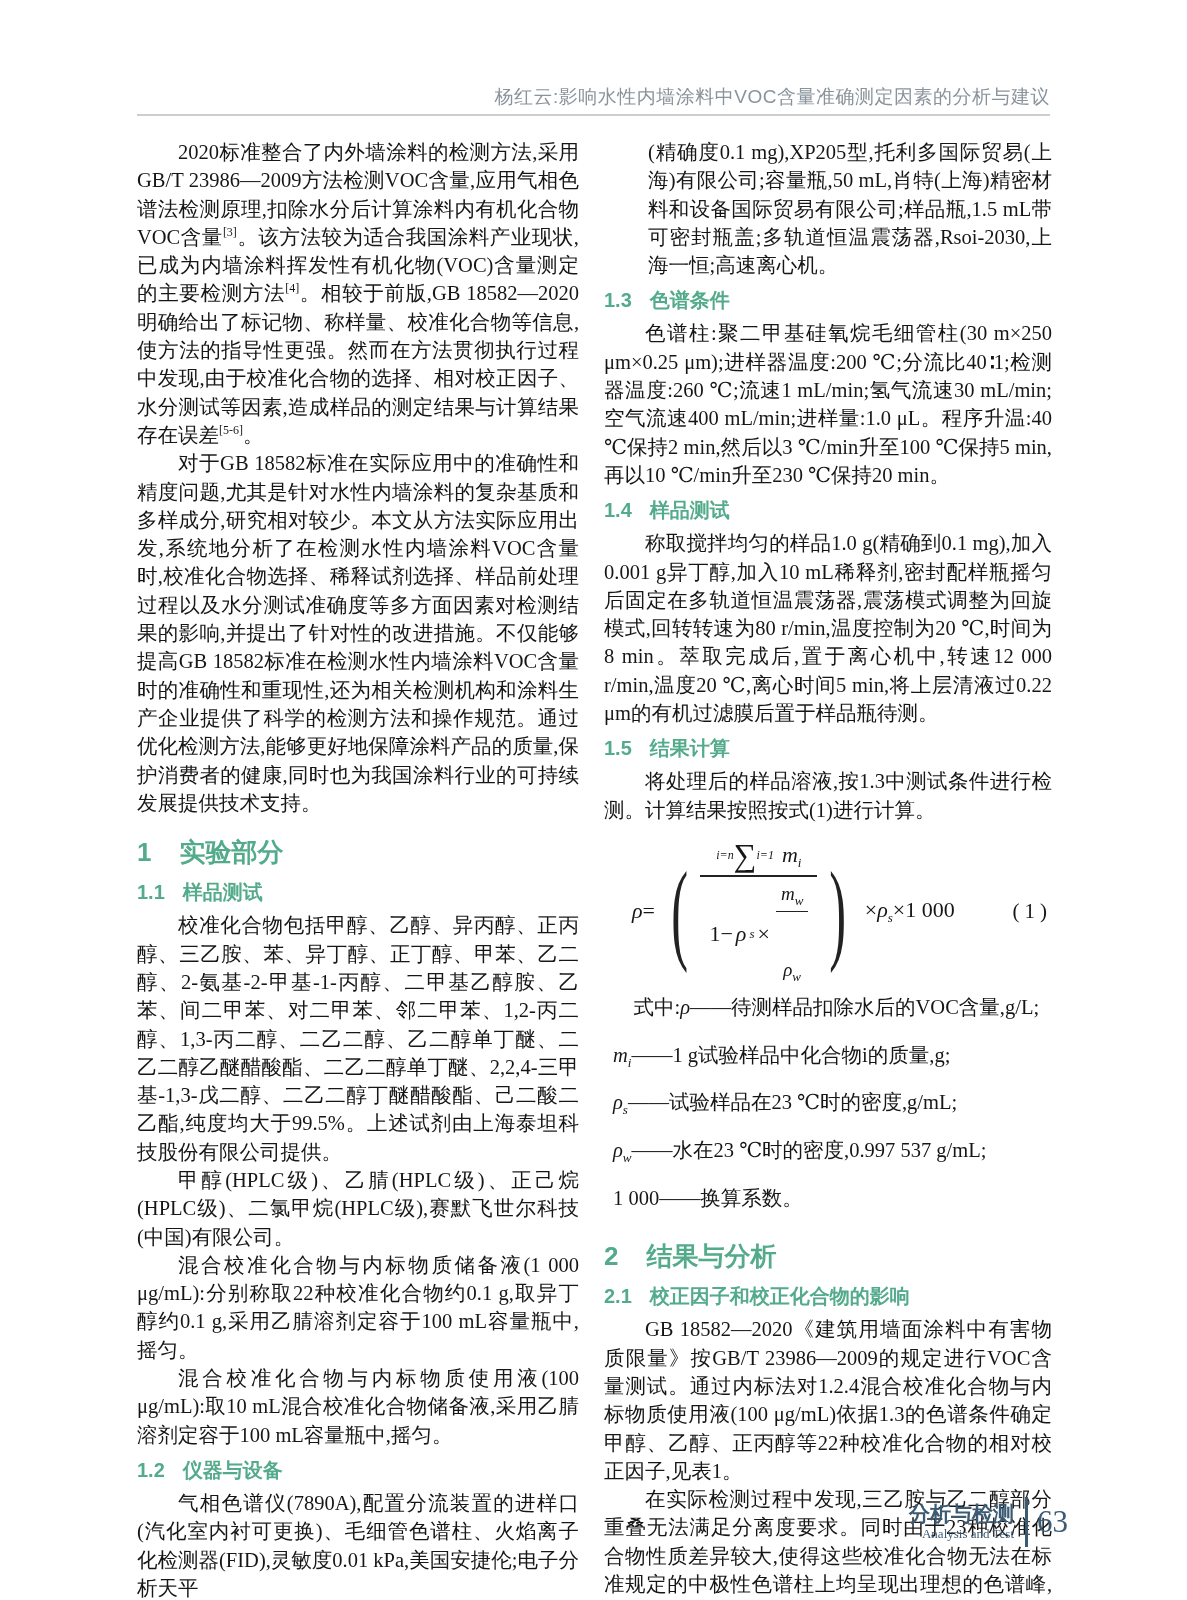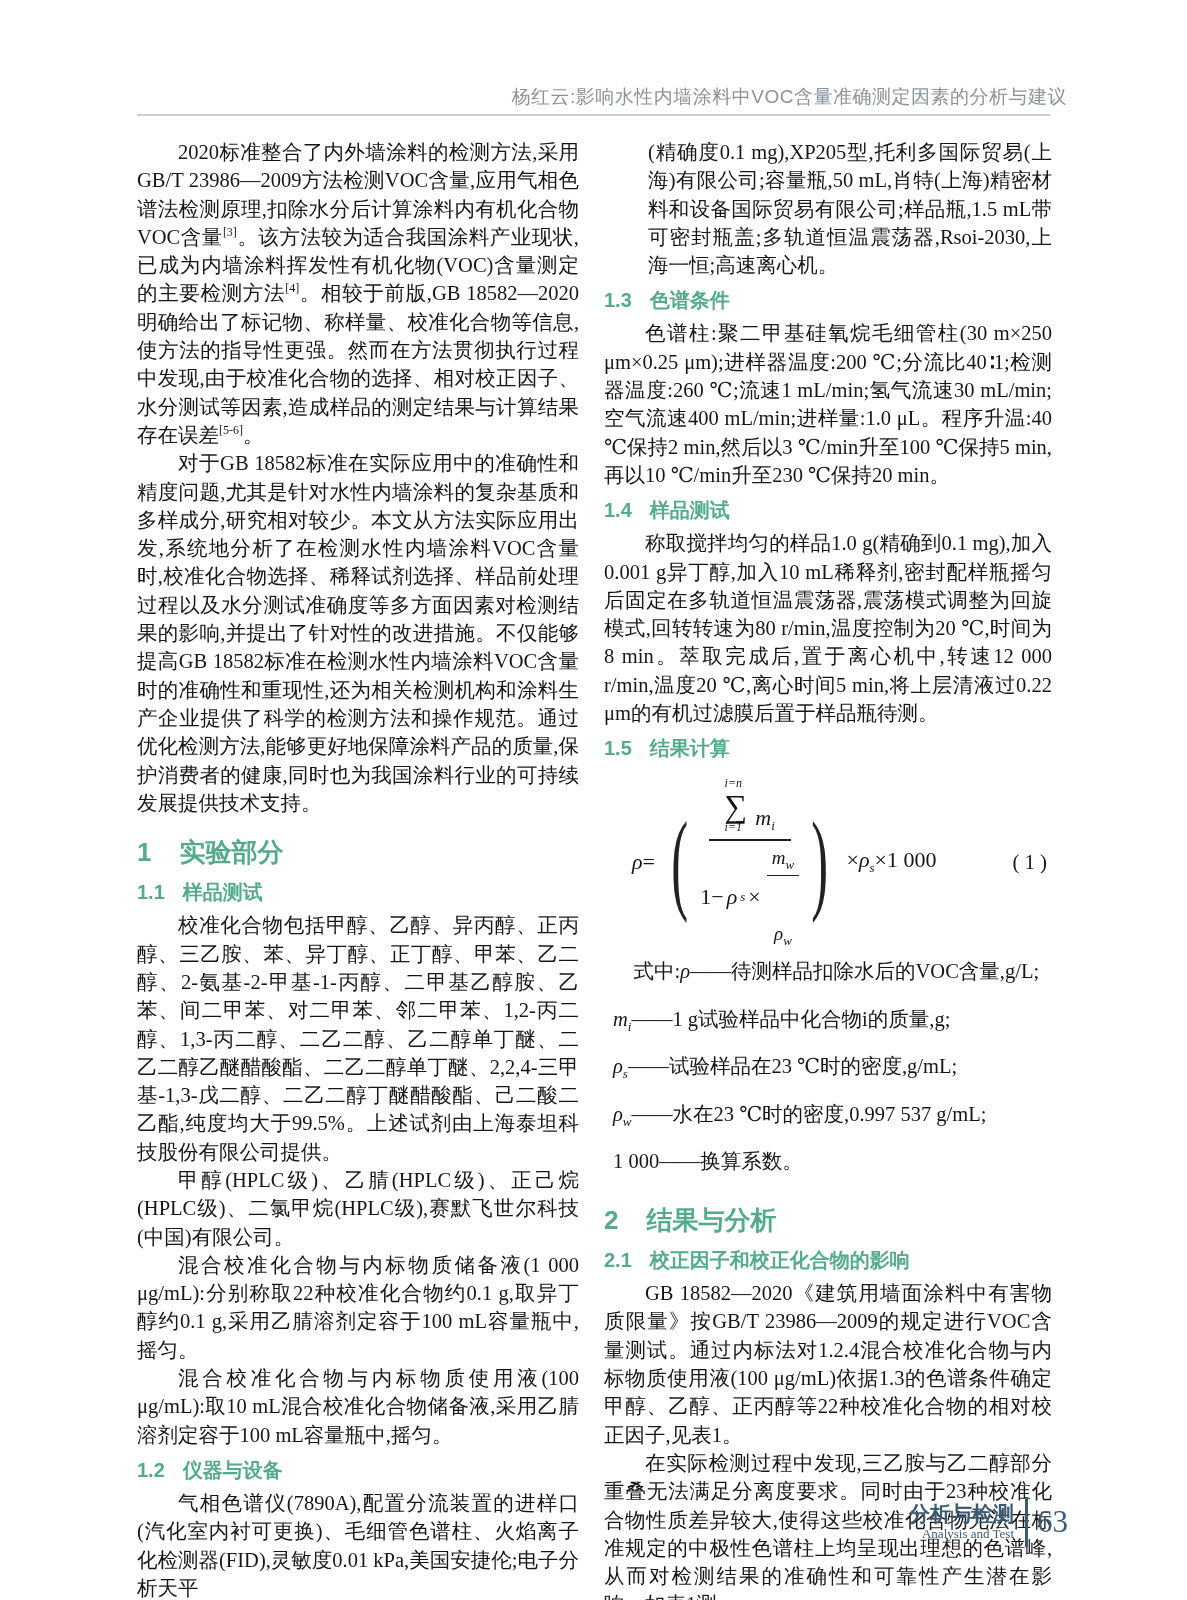--- a/index.html
+++ b/index.html
@@ -8,21 +8,21 @@
     --ink:#161616;
   }
   html,body{margin:0;padding:0;background:#ffffff;}
   .page{
     position:relative;width:1187px;height:1600px;background:#ffffff;
     font-family:"Liberation Serif","DejaVu Serif",serif;color:var(--ink);
     overflow:hidden;
   }
   
   .header-title{
-    position:absolute;top:84px;right:120px;
+    position:absolute;top:84px;right:137px;
     font-family:"Liberation Sans","DejaVu Sans",sans-serif;
     font-size:19px;color:#8a939b;letter-spacing:.5px;white-space:nowrap;
   }
   .header-rule{
     position:absolute;left:137px;right:137px;top:114px;height:2px;background:#cbced1;
   }
   
   .col{
     position:absolute;top:138px;text-align:justify;
     font-size:20.5px;line-height:28.3px;
@@ -52,21 +52,21 @@
   .paren{
     display:inline-block;font-size:112px;font-weight:300;line-height:.82;
     transform:scaleX(.45);font-family:"Liberation Serif",serif;color:#222;
   }
   .frac{display:inline-flex;flex-direction:column;align-items:center;margin:0 2px;}
   .frac-num{
     display:flex;align-items:flex-end;justify-content:center;gap:8px;
     padding:0 16px 5px;border-bottom:2px solid #222;
   }
   .frac-den{display:flex;align-items:center;gap:3px;padding-top:7px;white-space:nowrap;}
-  .sum{display:inline-flex;flex-direction:column;line-height:1;}
+  .sum{display:inline-flex;flex-direction:row;align-items:center;line-height:1;}
   .sum-lim{font-size:12px;font-style:italic;line-height:1.1;}
   .sigma{font-size:32px;line-height:.95;}
   .msub, sub.vsub{font-size:13px;font-style:italic;}
   .f2{display:inline-flex;flex-direction:column;align-items:center;font-size:19px;line-height:1.05;margin-left:3px;gap:45px;}
   .f2-num{padding:0 5px 3px;border-bottom:1.5px solid #222;}
   .f2-den{padding-top:3px;}
   .f-tail{margin-left:8px;white-space:nowrap;}
   .f-no{margin-left:auto;letter-spacing:5px;font-size:21px;}
   
   .def{margin:9px;line-height:30.5px;text-indent:0;text-align:left;}
@@ -107,20 +107,21 @@
   <div class="col col-right">
     <p class="para noindent">(精确度0.1 mg),XP205型,托利多国际贸易(上海)有限公司;容量瓶,50 mL,肖特(上海)精密材料和设备国际贸易有限公司;样品瓶,1.5 mL带可密封瓶盖;多轨道恒温震荡器,Rsoi-2030,上海一恒;高速离心机。</p>
 
     <p class="h2"><span class="hnum">1.3</span><span>色谱条件</span></p>
     <p class="para">色谱柱:聚二甲基硅氧烷毛细管柱(30 m×250 μm×0.25 μm);进样器温度:200 ℃;分流比40∶1;检测器温度:260 ℃;流速1 mL/min;氢气流速30 mL/min;空气流速400 mL/min;进样量:1.0 μL。程序升温:40 ℃保持2 min,然后以3 ℃/min升至100 ℃保持5 min,再以10 ℃/min升至230 ℃保持20 min。</p>
 
     <p class="h2"><span class="hnum">1.4</span><span>样品测试</span></p>
     <p class="para">称取搅拌均匀的样品1.0 g(精确到0.1 mg),加入0.001 g异丁醇,加入10 mL稀释剂,密封配样瓶摇匀后固定在多轨道恒温震荡器,震荡模式调整为回旋模式,回转转速为80 r/min,温度控制为20 ℃,时间为8 min。萃取完成后,置于离心机中,转速12 000 r/min,温度20 ℃,离心时间5 min,将上层清液过0.22 μm的有机过滤膜后置于样品瓶待测。</p>
 
     <p class="h2"><span class="hnum">1.5</span><span>结果计算</span></p>
+    <p class="para">将处理后的样品溶液,按1.3中测试条件进行检测。计算结果按照按式(1)进行计算。</p>
 
     <div class="formula">
       <span class="f-lhs"><i>ρ</i><span>=</span></span>
       <span class="paren">(</span>
       <span class="frac">
         <span class="frac-num">
           <span class="sum">
             <span class="sum-lim">i=n</span>
             <span class="sigma">∑</span>
             <span class="sum-lim">i=1</span>

